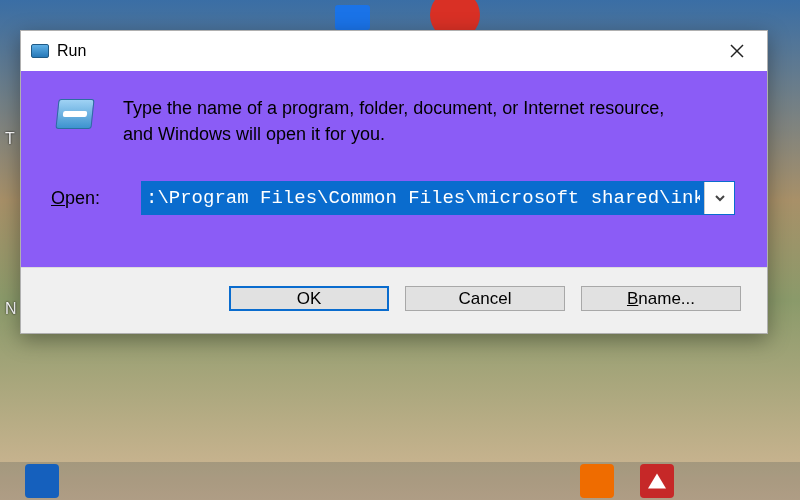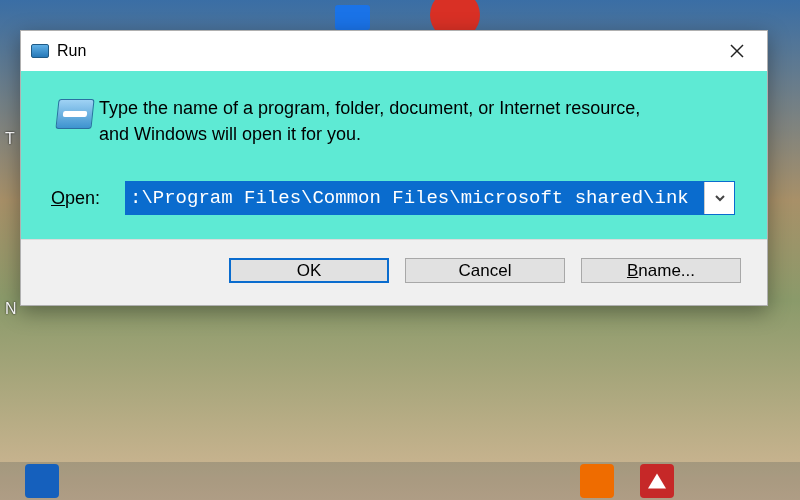--- a/index.html
+++ b/index.html
@@ -22,21 +22,21 @@
     .tbicon.a { left:25px; background:#1560bd; }
     .tbicon.b { left:580px; background:#ef6c00; }
     .tbicon.c { left:640px; background:#c62828; }
     .tbicon.c::after { content:""; position:absolute; left:50%; top:50%; transform:translate(-50%,-50%); border-left:9px solid transparent; border-right:9px solid transparent; border-bottom:15px solid #fff; }
 
     .run-dialog {
       position: absolute;
       left: 20px;
       top: 30px;
       width: 748px;
-      background: #5eead4;
+      background: #8b5cf6;
       border: 1px solid #b0b0b0;
       box-shadow: 0 6px 20px rgba(0,0,0,0.35);
     }
     .titlebar {
       display: flex;
       align-items: center;
       height: 40px;
       padding: 0 2px 0 10px;
       background: #ffffff;
     }
@@ -50,27 +50,27 @@
     .title-text { font-size: 16px; color: #000; flex: 0 0 auto; }
     .title-spacer { flex: 1; }
     .close-btn {
       width: 56px; height: 38px;
       display: flex; align-items: center; justify-content: center;
       font-size: 18px; color: #333; background: transparent; border: none;
     }
     .close-btn svg { width:14px; height:14px; stroke:#222; stroke-width:1.5; }
 
     .body-area { padding: 24px 32px 10px 30px; }
-    .desc-row { display:flex; align-items:flex-start; margin-bottom:34px; }
+    .desc-row { display:flex; align-items:flex-start; gap:24px; margin-bottom:34px; }
     .run-large-icon { width:48px; height:40px; flex:0 0 auto; position:relative; }
     .run-large-icon .sheet { position:absolute; left:6px; top:4px; width:36px; height:30px; background:linear-gradient(#9fd2f4,#3d93cf); border:1px solid #2b6fa0; border-radius:3px; transform: skewX(-6deg); }
     .run-large-icon .slot { position:absolute; left:12px; top:16px; width:24px; height:6px; background:#fff; border-radius:2px; transform: skewX(-6deg); }
     .desc-text { font-size: 18px; color:#000; line-height:1.45; max-width: 560px; }
 
-    .open-row { display:flex; align-items:center; gap:4px; margin-bottom:14px; }
+    .open-row { display:flex; align-items:center; gap:20px; margin-bottom:42px; }
     .open-label { font-size:18px; color:#000; width:70px; }
     .open-label .ul { text-decoration: underline; }
     .combo { flex:1; display:flex; align-items:stretch; border:1px solid #0a6cce; height:34px; }
     .combo-input {
       flex:1; border:none; outline:none;
       background:#0a6cce; color:#fff;
       font-size:19px; padding:0 4px;
       font-family:Liberation Mono, monospace;
     }
     .combo-input::selection { background:#0a6cce; color:#fff; }

